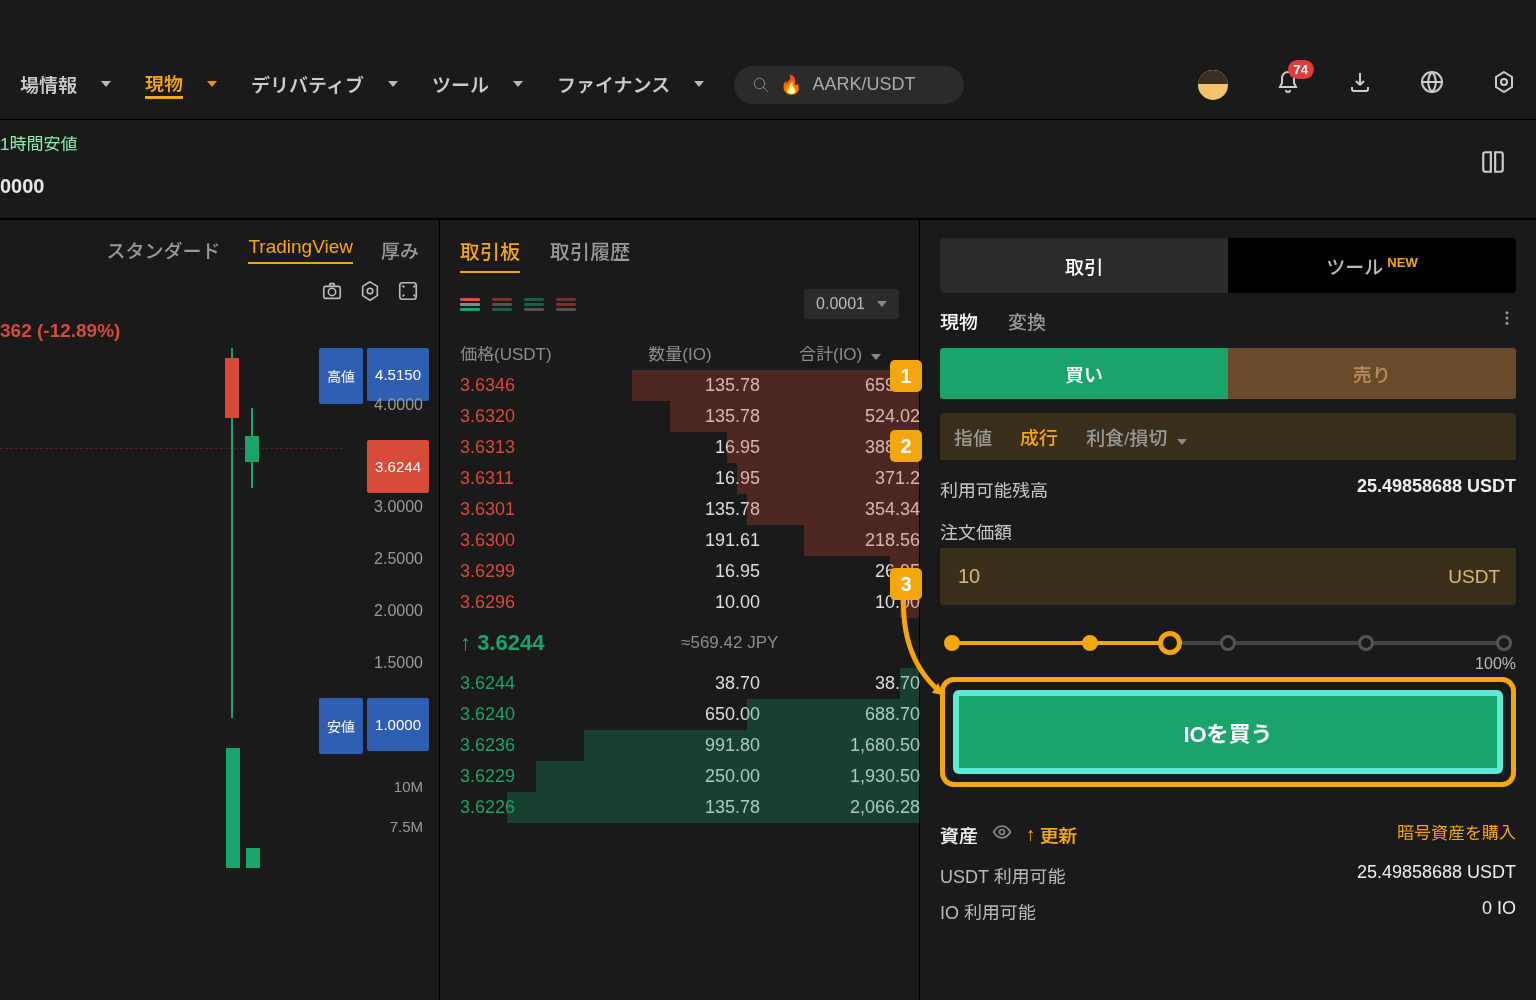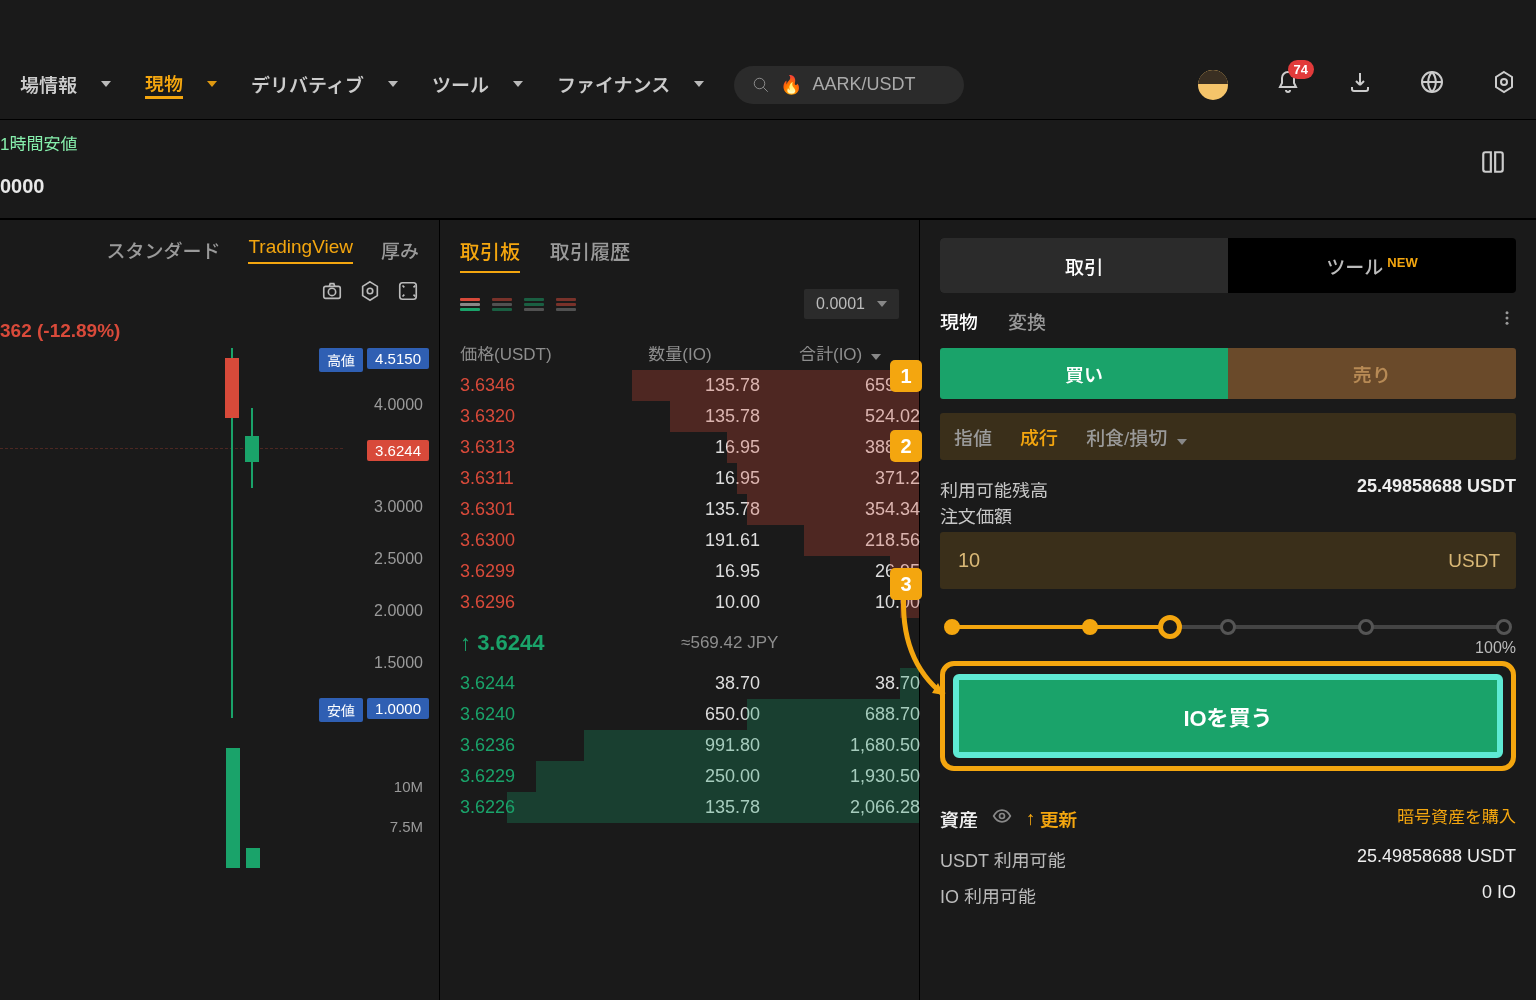--- a/index.html
+++ b/index.html
@@ -34,21 +34,21 @@
 .book-icon{margin-left:auto;align-self:center}
 .book-icon svg{width:26px;height:26px;stroke:#ccc;fill:none;stroke-width:2}
 
 .chart-tabs{display:flex;gap:28px;padding:16px 20px 8px;font-size:19px;color:#9a9a9a;font-weight:500;justify-content:flex-end}
 .chart-tabs .t.active{color:#f4a60f;border-bottom:2px solid #f4a60f;padding-bottom:4px}
 .chart-tools{display:flex;gap:16px;justify-content:flex-end;padding:8px 20px}
 .chart-tools svg{width:22px;height:22px;stroke:#bbb;fill:none;stroke-width:1.8}
 .price-change{color:#d84a3a;font-size:19px;padding:6px 0 6px 0;font-weight:600}
 .chart-body{position:relative;height:560px}
 .axis-label{position:absolute;right:16px;font-size:16px;color:#9a9a9a}
-.axis-tag{position:absolute;right:10px;font-size:15px;color:#fff;padding:2px 8px;border-radius:2px}
+.axis-tag{position:absolute;right:10px;font-size:15px;color:#fff;padding:18px 8px;border-radius:2px}
 .tag-blue{background:#2f5fb3}
 .tag-red{background:#d84a3a}
 .tag-hl{background:#2f5fb3;font-size:14px;right:76px}
 
 .candle{position:absolute}
 .wick{position:absolute;width:2px;background:#1aa36a;left:50%;transform:translateX(-50%)}
 .body-red{position:absolute;width:14px;background:#d84a3a;left:50%;transform:translateX(-50%)}
 .body-green{position:absolute;width:14px;background:#1aa36a;left:50%;transform:translateX(-50%)}
 .hline{position:absolute;left:0;right:96px;border-top:1px dashed #d84a3a44;height:0}
 
@@ -82,21 +82,21 @@
 .tp-mode .m.active{color:#fff}
 .tp-mode .more svg{width:18px;height:18px;fill:#9a9a9a;margin-left:auto}
 .tp-mode{position:relative}
 .tp-mode .more{position:absolute;right:0}
 .bs-tabs{display:flex;border-radius:3px;overflow:hidden;margin-bottom:14px}
 .bs-tab{flex:1;text-align:center;padding:12px 0;font-size:19px;font-weight:600}
 .bs-buy{background:#1aa36a;color:#fff}
 .bs-sell{background:#6a4a2a;color:#b78a55}
 .ot-tabs{display:flex;gap:28px;font-size:19px;font-weight:500;color:#9a9a9a;background:#3a2f1a;padding:10px 14px;border-radius:3px;margin-bottom:16px;align-items:center}
 .ot-tabs .o.active{color:#f4a60f}
-.tp-row{display:flex;justify-content:space-between;font-size:18px;color:#c7c7c7;margin:0 0}
+.tp-row{display:flex;justify-content:space-between;font-size:18px;color:#c7c7c7;margin:16px 0}
 .tp-input{background:#3a2f1a;border-radius:3px;padding:16px 16px;display:flex;align-items:center;margin-bottom:18px}
 .tp-input input{background:transparent;border:0;color:#d9b876;font-size:20px;flex:1;outline:none}
 .tp-input .unit{color:#d9b876;font-size:19px;font-weight:500}
 .slider{position:relative;height:40px;margin-bottom:14px}
 .slider .track{position:absolute;left:6px;right:6px;top:18px;height:4px;background:#444;border-radius:2px}
 .slider .fill{position:absolute;left:6px;top:18px;height:4px;background:#f4a60f;border-radius:2px}
 .slider .node{position:absolute;top:12px;width:16px;height:16px;border-radius:50%;background:#1a1a1a;border:3px solid #555;transform:translateX(-50%)}
 .slider .node.on{border-color:#f4a60f;background:#f4a60f}
 .slider .handle{position:absolute;top:8px;width:24px;height:24px;border-radius:50%;border:5px solid #f4a60f;background:#1a1a1a;transform:translateX(-50%)}
 .slider .pct{position:absolute;right:0;top:32px;font-size:16px;color:#bbb}

